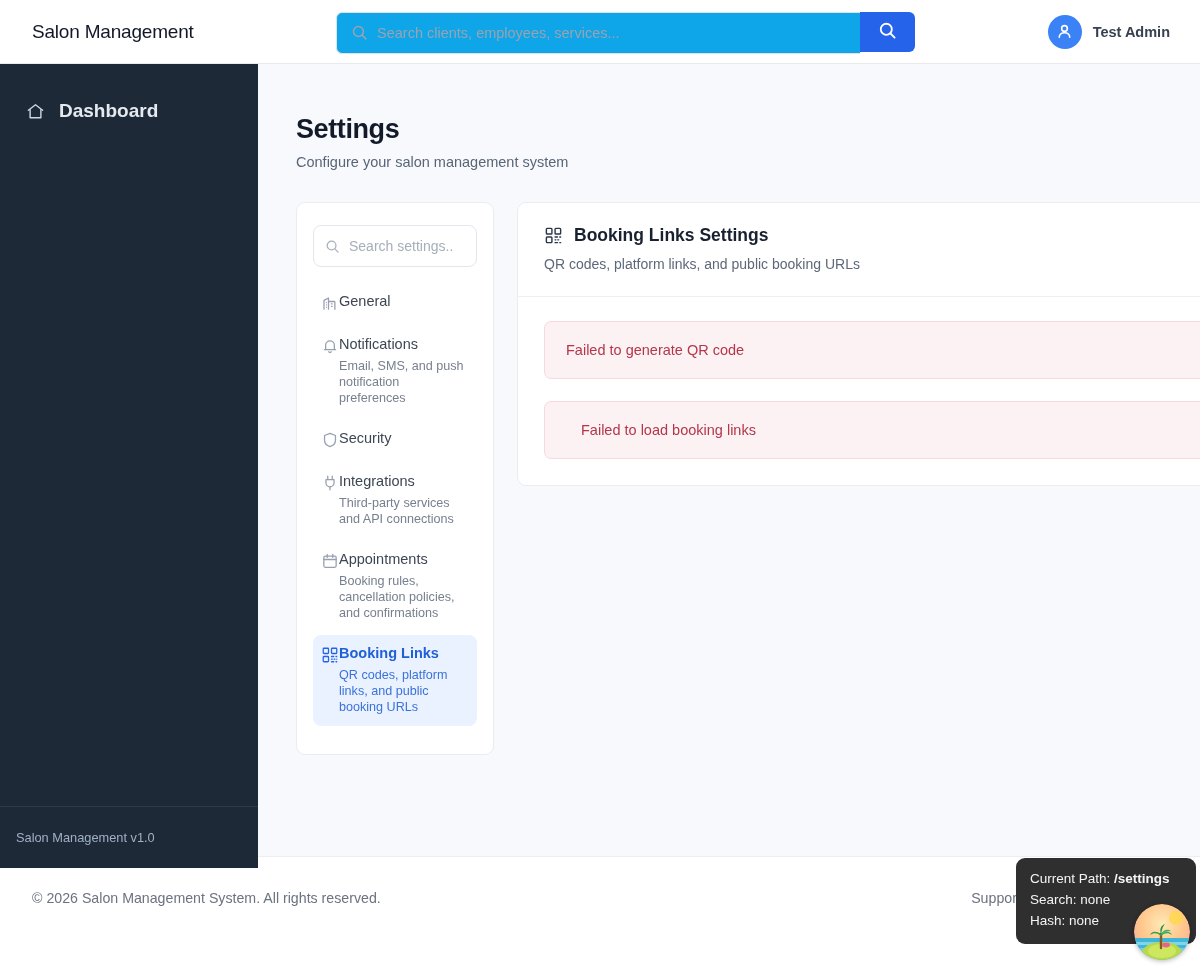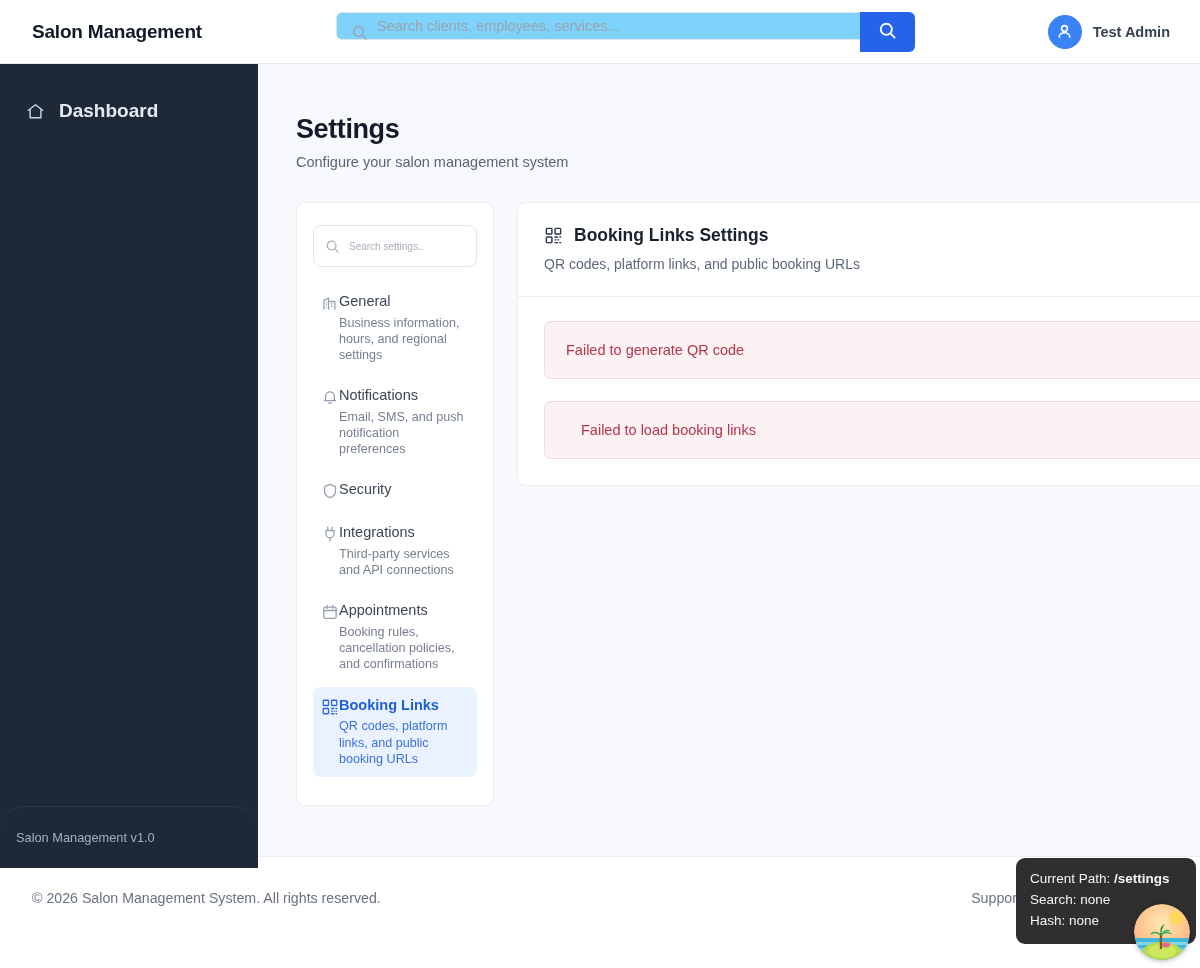--- a/index.html
+++ b/index.html
@@ -28,40 +28,40 @@
     border-bottom: 1px solid #e8eaee;
     display: flex;
     align-items: center;
     z-index: 30;
   }
 
   .brand-title {
     position: absolute;
     left: 32px;
     font-size: 19px;
-    font-weight: 700;
+    font-weight: 400;
     color: #111827;
     letter-spacing: -0.2px;
     white-space: nowrap;
   }
 
   .header-search {
     position: absolute;
     left: 336px;
     top: 12px;
     display: flex;
     align-items: stretch;
     height: 40px;
   }
 
   .search-field {
     position: relative;
     width: 524px;
-    height: 28px;
-    background: #7dd3fc;
+    height: 42px;
+    background: #0ea5e9;
     border: 1px solid #dfe3e8;
     border-right: none;
     border-radius: 6px 0 0 6px;
     display: flex;
     align-items: flex-start;
   }
 
   .search-field .mag {
     position: absolute;
     left: 14px;
@@ -154,21 +154,20 @@
   .sidebar-footer {
     position: absolute;
     left: 0;
     bottom: 0;
     width: 258px;
     height: 62px;
     border-top: 1px solid #2e3a4c;
     display: flex;
     align-items: center;
     padding-left: 16px;
-    border-radius: 25px;
   }
   .sidebar-version {
     font-size: 12.8px;
     color: #9fb0c4;
   }
 
   
   .content {
     position: absolute;
     top: 64px;
@@ -222,21 +221,21 @@
     position: absolute;
     left: 11px;
     width: 15px; height: 15px;
     color: #aab2bd;
   }
   .settings-search input {
     width: 100%; height: 100%;
     border: none; outline: none; background: transparent;
     padding: 0 8px 0 35px;
     font-family: "Liberation Sans", sans-serif;
-    font-size: 10px;
+    font-size: 14px;
     color: #374151;
   }
   .settings-search input::placeholder { color: #a6aeb9; }
 
   .setting-item {
     display: flex;
     padding: 9px 8px 10px 8px;
     border-radius: 8px;
     cursor: pointer;
     margin-bottom: 4px;
@@ -448,21 +447,20 @@
       <div class="setting-item">
         <span class="s-ico">
           <svg width="18" height="18" viewBox="0 0 24 24" fill="none" stroke="currentColor" stroke-width="1.7" stroke-linejoin="round">
             <path d="M4 21V8.5l6-3.2V21"></path>
               <path d="M10 10h7.5a1 1 0 0 1 1 1V21"></path>
             <path d="M13.2 13.3h2.2M13.2 16.6h2.2M6.6 11.5h1.2M6.6 14.6h1.2M6.6 17.7h1.2"></path>
           </svg>
         </span>
         <span class="setting-text">
           <span class="setting-name">General</span>
-          <span class="setting-desc" style="display:block">Business information, hours, and regional settings</span>
         </span>
       </div>
 
       <div class="setting-item">
         <span class="s-ico">
           <svg width="18" height="18" viewBox="0 0 24 24" fill="none" stroke="currentColor" stroke-width="1.7" stroke-linecap="round" stroke-linejoin="round">
             <path d="M6.2 16.8V11a5.8 5.8 0 0 1 11.6 0v5.8"></path>
               <path d="M4.6 16.8h14.8"></path>
               <path d="M10.3 19.6a1.9 1.9 0 0 0 3.4 0"></path>
           </svg>

